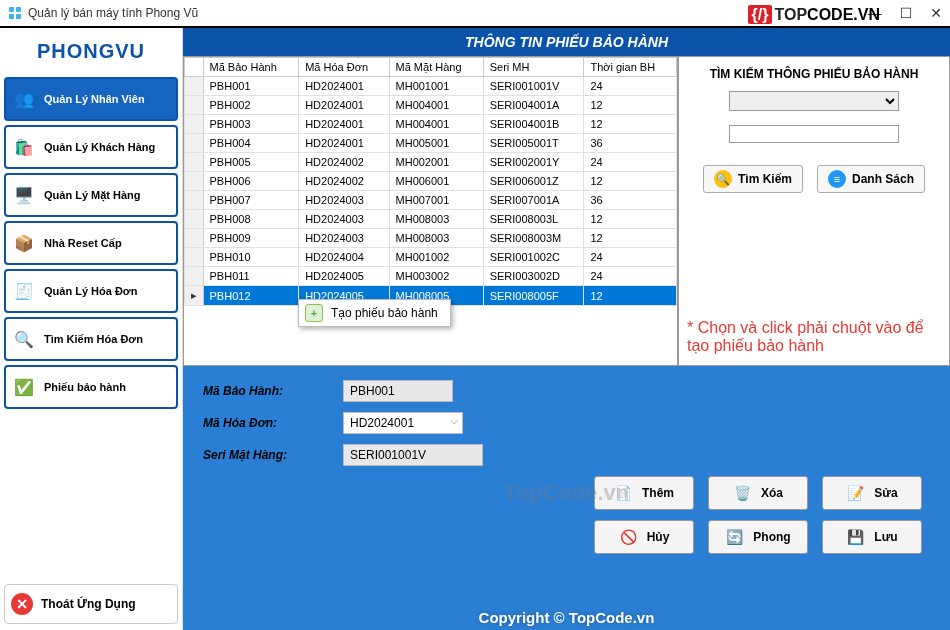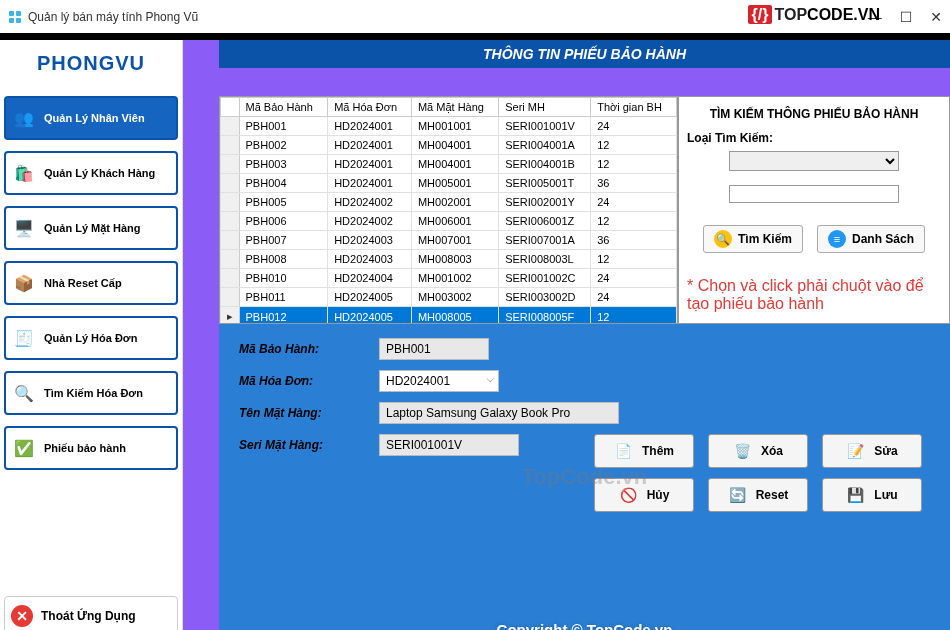--- a/index.html
+++ b/index.html
@@ -1,42 +1,42 @@
 <!DOCTYPE html>
 <html><head>
 <meta charset="utf-8">
 <style>
 * { box-sizing: border-box; margin: 0; padding: 0; font-family: 'Segoe UI', Tahoma, sans-serif; }
 body { width: 950px; height: 630px; background: #fff; overflow: hidden; position: relative; }
 
-.titlebar { height: 40px; display: flex; align-items: center; padding: 0 8px; background: #fff; border-bottom: 7px solid #000000; font-size: 12px; color: #333; }
+.titlebar { height: 28px; display: flex; align-items: center; padding: 0 8px; background: #fff; border-bottom: 2px solid #000000; font-size: 12px; color: #333; }
 .titlebar .app-icon { width: 14px; height: 14px; margin-right: 6px; display: inline-flex; }
 .titlebar .app-icon span { width: 5px; height: 5px; background: #3bb4e8; margin: 1px; border-radius: 1px; }
 .titlebar .app-icon { flex-wrap: wrap; }
 .titlebar .window-controls { margin-left: auto; display: flex; gap: 18px; font-size: 14px; color: #333; }
 
 .watermark-logo { position: absolute; top: 6px; right: 70px; font-weight: bold; font-size: 16px; z-index: 50; }
 .watermark-logo .bracket { background: #d8232a; color: #fff; padding: 1px 4px; border-radius: 2px; margin-right: 2px; }
 .watermark-logo .t1 { color: #222; }
 .watermark-logo .t2 { color: #000000; }
 
 .main { display: flex; height: calc(100% - 28px); }
 
-.sidebar { width: 183px; padding: 6px 4px; background: #fff; border-right: 1px solid #ddd; display: flex; flex-direction: column; gap: 11px; }
+.sidebar { width: 183px; padding: 6px 4px; background: #fff; border-right: 1px solid #ddd; display: flex; flex-direction: column; gap: 4px; }
 .logo { text-align: center; color: #0a53a8; font-weight: bold; font-size: 20px; letter-spacing: 1px; margin: 6px 0 10px; font-family: Arial; }
 .menu-btn { display: flex; align-items: center; gap: 8px; background: #fff; border: 2px solid #0a53a8; border-radius: 4px; padding: 8px 6px; font-size: 11px; font-weight: bold; color: #000; cursor: pointer; }
 .menu-btn.active { background: #1565c0; color: #fff; }
 .menu-btn .icon { width: 24px; height: 24px; flex-shrink: 0; border-radius: 3px; display: flex; align-items: center; justify-content: center; font-size: 16px; }
 .exit-btn { display: flex; align-items: center; gap: 8px; background: #fff; border: 1px solid #ccc; border-radius: 4px; padding: 8px 6px; font-size: 12px; font-weight: bold; cursor: pointer; margin-top: auto; }
 .exit-btn .icon { width: 22px; height: 22px; background: #e53935; border-radius: 50%; color: #fff; display: flex; align-items: center; justify-content: center; font-size: 14px; font-weight: bold; }
 
-.content { flex: 1; display: flex; flex-direction: column; background: #8b5cf6; padding-left: 36px; }
+.content { flex: 1; display: flex; flex-direction: column; background: #ef4444; }
 .header-bar { background: #0a53a8; color: #fff; text-align: center; font-weight: bold; font-size: 14px; padding: 6px; font-style: italic; }
 
-.upper { display: flex; height: 228px; margin-top: 28px; }
+.upper { display: flex; height: 310px; }
 .table-wrap { flex: 1; overflow: auto; border: 1px solid #999; background: #fff; position: relative; }
 table { width: 100%; border-collapse: collapse; font-size: 11px; }
 th { text-align: left; padding: 3px 6px; border: 1px solid #ccc; background: #fff; font-weight: normal; color: #000; }
 td { padding: 3px 6px; border: 1px solid #e0e0e0; color: #000; }
 td.rowhead { width: 18px; background: #f0f0f0; border-right: 1px solid #ccc; text-align: center; color: #555; }
 tr.selected td { background: #0078d7; color: #fff; }
 tr.selected td.rowhead { background: #f0f0f0; color: #333; }
 
 .contextmenu { position: absolute; left: 114px; top: 242px; background: #fff; border: 1px solid #bbb; box-shadow: 2px 2px 5px rgba(0,0,0,0.3); padding: 4px 12px 4px 6px; font-size: 12px; display: flex; align-items: center; gap: 8px; }
 .contextmenu .cm-icon { width: 18px; height: 18px; background: #dff0d8; border: 1px solid #8bc34a; border-radius: 3px; display: flex; align-items: center; justify-content: center; color: #4caf50; font-size: 11px; font-weight: bold; }
@@ -201,20 +201,28 @@
               <tr>
                 <td class="rowhead"></td>
                 <td>PBH008</td>
                 <td>HD2024003</td>
                 <td>MH008003</td>
                 <td>SERI008003L</td>
                 <td>12</td>
               </tr>
               <tr>
                 <td class="rowhead"></td>
+                <td>PBH009</td>
+                <td>HD2024003</td>
+                <td>MH008003</td>
+                <td>SERI008003M</td>
+                <td>12</td>
+              </tr>
+              <tr>
+                <td class="rowhead"></td>
                 <td>PBH010</td>
                 <td>HD2024004</td>
                 <td>MH001002</td>
                 <td>SERI001002C</td>
                 <td>24</td>
               </tr>
               <tr>
                 <td class="rowhead"></td>
                 <td>PBH011</td>
                 <td>HD2024005</td>
@@ -233,21 +241,20 @@
             </tbody>
         </table>
         <div class="contextmenu">
           <span class="cm-icon">+</span>
           <span>Tạo phiếu bảo hành</span>
         </div>
       </div>
 
       <div class="search-panel">
         <div class="search-title">TÌM KIẾM THÔNG PHIẾU BẢO HÀNH</div>
-        <div class="search-label">Loại Tìm Kiếm:</div>
         <select></select>
         <input type="text" value="" style="">
         <div class="search-btns">
           <div class="sbtn">
               <span class="sicon" style="background:#ffc107">🔍</span>
               <span>Tìm Kiếm</span>
             </div>
           <div class="sbtn">
               <span class="sicon" style="background:#2196f3">≡</span>
               <span>Danh Sách</span>
@@ -260,24 +267,20 @@
     <div class="form-area">
       <div class="frow">
           <span class="flabel">Mã Bảo Hành:</span>
           <span class="finput">PBH001</span>
         </div>
       <div class="frow">
           <span class="flabel">Mã Hóa Đơn:</span>
           <span class="finput combo">HD2024001</span>
         </div>
       <div class="frow">
-          <span class="flabel">Tên Mặt Hàng:</span>
-          <span class="finput wide">Laptop Samsung Galaxy Book Pro</span>
-        </div>
-      <div class="frow">
           <span class="flabel">Seri Mặt Hàng:</span>
           <span class="finput" style="min-width:140px">SERI001001V</span>
         </div>
 
       <div class="action-btns">
         <div class="abtn">
             <span class="aicon" style="color:#4caf50">📄</span>
             <span>Thêm</span>
           </div>
         <div class="abtn">
@@ -287,21 +290,21 @@
         <div class="abtn">
             <span class="aicon" style="color:#ff9800">📝</span>
             <span>Sửa</span>
           </div>
         <div class="abtn">
             <span class="aicon" style="color:#e53935">🚫</span>
             <span>Hủy</span>
           </div>
         <div class="abtn">
             <span class="aicon" style="color:#2196f3">🔄</span>
-            <span>Reset</span>
+            <span>Phong</span>
           </div>
         <div class="abtn">
             <span class="aicon" style="color:#607d8b">💾</span>
             <span>Lưu</span>
           </div>
       </div>
 
       <div class="watermark-center">TopCode.vn</div>
       <div class="copyright">Copyright © TopCode.vn</div>
     </div>

